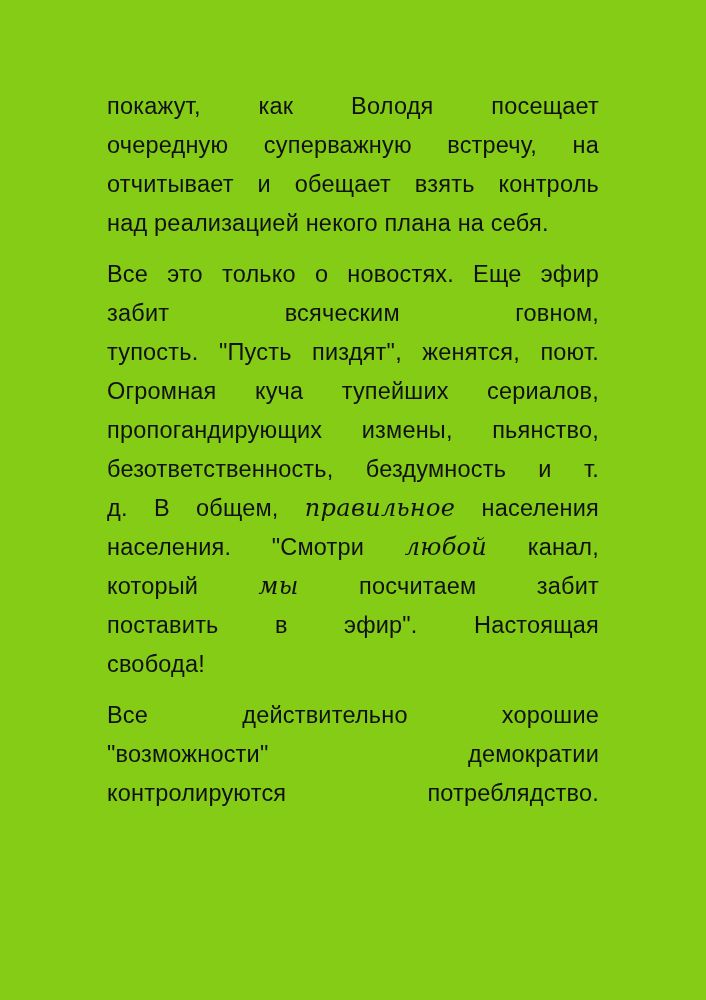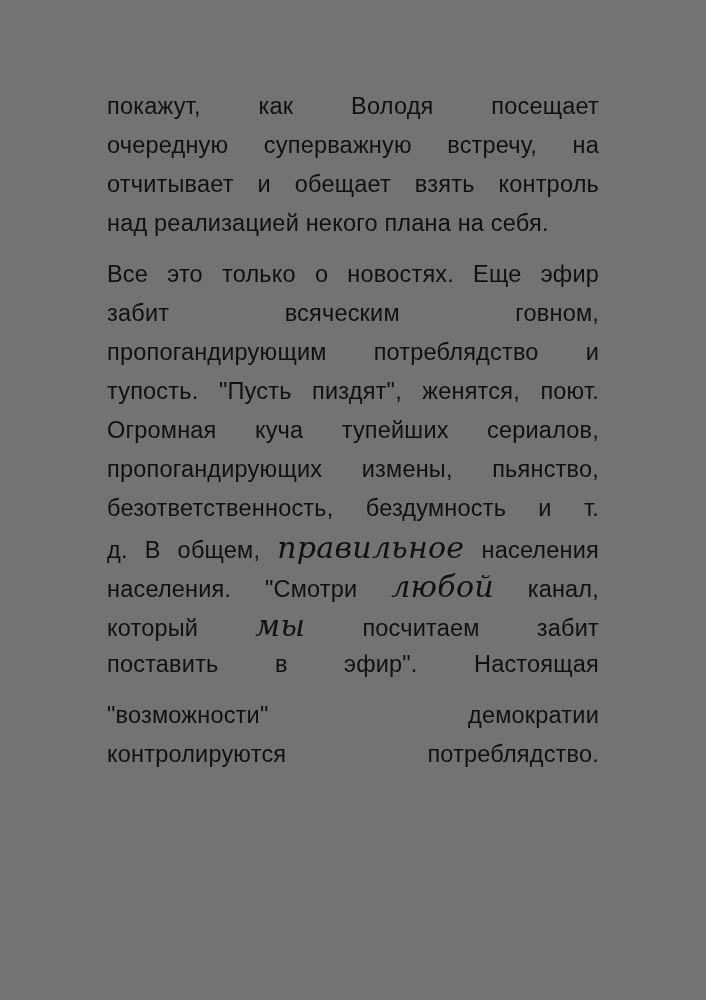--- a/index.html
+++ b/index.html
@@ -12,21 +12,21 @@
       height: 1000px;
       position: relative;
       overflow: hidden;
     }
     .page {
       position: absolute;
       left: 0;
       top: 0;
       width: 706px;
       height: 1000px;
-      background: #737373;
+      background: #84cc16;
     }
     .text-block {
       position: absolute;
       left: 107px;
       top: 87px;
       width: 492px;
       color: #111111;
       font-family: "Liberation Sans", "DejaVu Sans", sans-serif;
       font-size: 23.5px;
       letter-spacing: 0.2px;
@@ -42,50 +42,51 @@
       text-align: justify;
       text-align-last: justify;
     }
     .line.last {
       text-align: right;
       text-align-last: left;
     }
     .em {
       font-family: "DejaVu Serif", "Liberation Serif", serif;
       font-style: italic;
-      font-size: 30px;
+      font-size: 24px;
       letter-spacing: 0.3px;
     }
   </style>
 </head>
 <body>
 
 <div class="page">
   <div class="text-block">
 
     <p class="para">
       <span class="line">покажут,   как   Володя   посещает</span>
       <span class="line">очередную суперважную встречу, на</span>
       <span class="line">отчитывает и обещает взять контроль</span>
       <span class="line last">над реализацией некого плана на себя.</span>
     </p>
 
     <p class="para">
       <span class="line">Все это только о новостях. Еще эфир</span>
       <span class="line">забит   всяческим   говном,</span>
-      <span class="line">пропогандирующим потреблядство и</span>
       <span class="line">тупость. "Пусть пиздят", женятся, поют.</span>
       <span class="line">Огромная  куча тупейших сериалов,</span>
       <span class="line">пропогандирующих измены, пьянство,</span>
       <span class="line">безответственность, бездумность и т.</span>
       <span class="line"><span>д. В общем, </span><span class="em">правильное</span><span> населения</span></span>
       <span class="line"><span>населения. "Смотри </span><span class="em">любой</span><span> канал,</span></span>
       <span class="line"><span>который </span><span class="em">мы</span><span> посчитаем забит</span></span>
       <span class="line">поставить  в  эфир".  Настоящая</span>
+      <span class="line last">свобода!</span>
     </p>
 
     <p class="para">
+      <span class="line">Все   действительно   хорошие</span>
       <span class="line">"возможности"   демократии</span>
       <span class="line">контролируются   потреблядство.</span>
     </p>
 
   </div>
 </div>
 
 </body></html>

